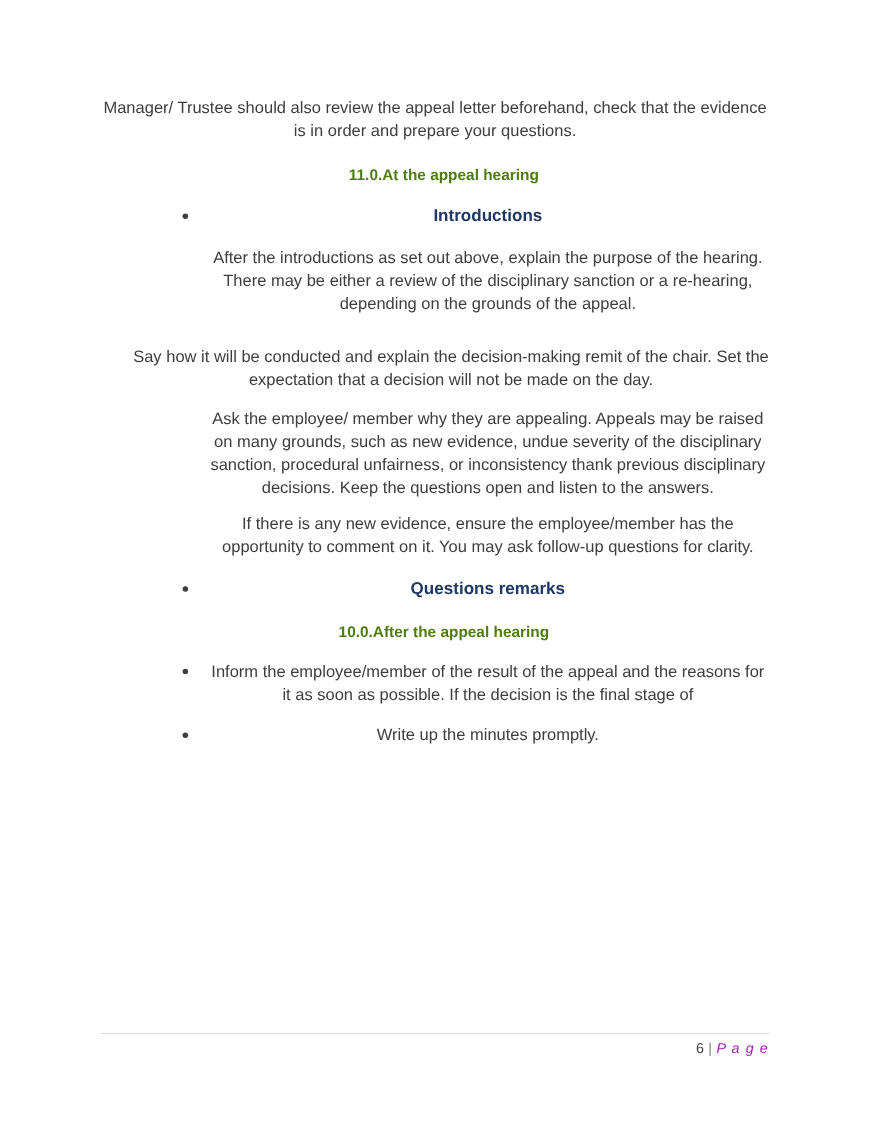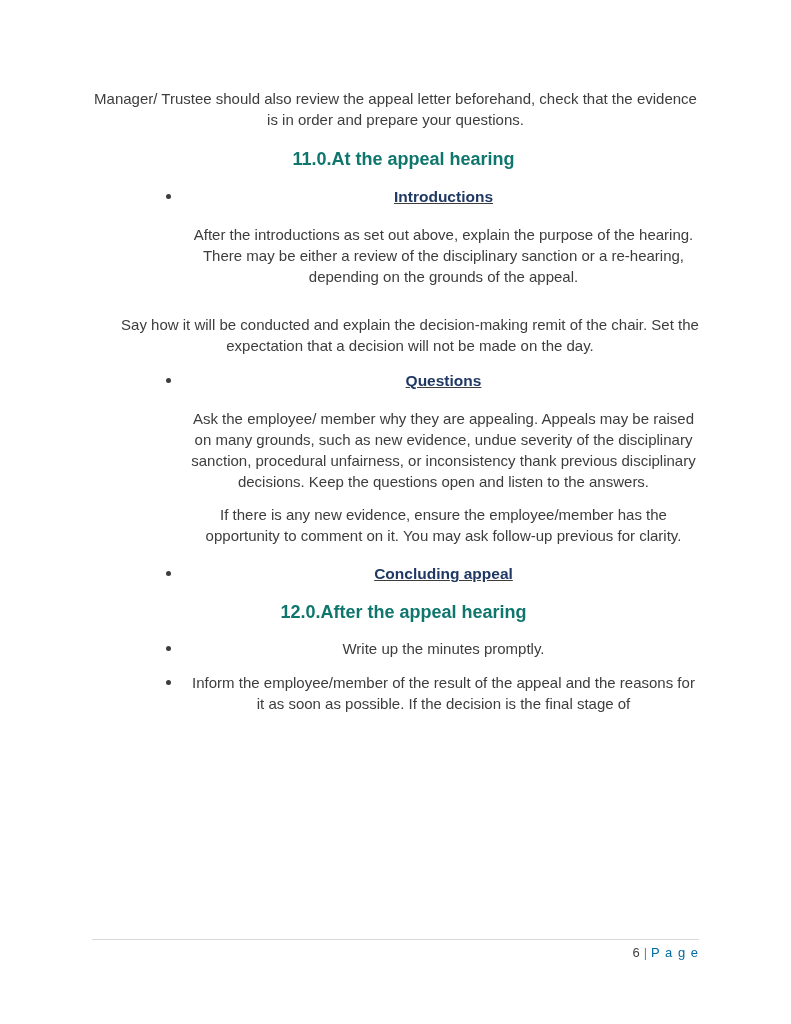--- a/index.html
+++ b/index.html
@@ -16,23 +16,23 @@
   }
   .content {
     position: absolute;
     top: 88px;
     left: 92px;
     width: 607px;
     text-align: center;
   }
   p { margin: 0; }
   .section-heading {
-    font-size: 18px;
+    font-size: 14px;
     font-weight: 700;
-    color: #0f766e;
+    color: #4d7c0f;
     line-height: 22px;
     margin: 0 0 16px 16px;
   }
   .bullet-row {
     position: relative;
     padding-left: 96px;
     margin-bottom: 16px;
   }
   .dot {
     position: absolute;
@@ -48,21 +48,21 @@
     color: #1f3864;
     font-size: 15.5px;
     line-height: 22px;
   }
   .bullet-text { color: #3d3d3d; }
   .indented { margin-left: 96px; }
   .mb13 { margin-bottom: 13px; }
   .mb14 { margin-bottom: 14px; margin-left: 29px; }
   .mb12 { margin-bottom: 12px; }
   .mb15 { margin-bottom: 15px; }
-  .mb16 { margin-bottom: 16px; text-decoration: underline; }
+  .mb16 { margin-bottom: 16px; }
   .mb17 { margin-bottom: 17px; }
   .mb18 { margin-bottom: 18px; }
   .mb21 { margin-bottom: 21px; }
   .mb27 { margin-bottom: 27px; }
   .footer-rule {
     position: absolute;
     left: 92px;
     top: 939px;
     width: 607px;
     height: 1px;
@@ -71,64 +71,60 @@
   .footer-text {
     position: absolute;
     top: 944px;
     right: 92px;
     font-size: 13px;
     line-height: 18px;
     text-align: right;
   }
   .footer-text .num { color: #404040; }
   .footer-text .sep { color: #808080; margin: 0 4px; }
-  .footer-text .plabel { color: #0369a1; letter-spacing: 1px; }
+  .footer-text .plabel { color: #a21caf; letter-spacing: 1px; font-style: italic; }
 </style>
 </head>
 <body>
 
 <div class="page">
   <div class="content">
 
     <p class="mb18">Manager/ Trustee should also review the appeal letter beforehand, check that the evidence is in order and prepare your questions.</p>
 
     <h2 class="section-heading">11.0.At the appeal hearing</h2>
 
     <div class="bullet-row mb16">
       <span class="dot"></span>
       <span class="bullet-heading">Introductions</span>
     </div>
 
     <p class="indented mb27">After the introductions as set out above, explain the purpose of the hearing. There may be either a review of the disciplinary sanction or a re-hearing, depending on the grounds of the appeal.</p>
     <p class="indented mb14">Say how it will be conducted and explain the decision-making remit of the chair. Set the expectation that a decision will not be made on the day.</p>
 
-    <div class="bullet-row mb16">
-      <span class="dot"></span>
-      <span class="bullet-heading">Questions</span>
-    </div>
 
     <p class="indented mb12">Ask the employee/ member  why they are appealing. Appeals may be raised on many grounds, such as new evidence, undue severity of the disciplinary sanction, procedural unfairness, or inconsistency thank previous disciplinary decisions. Keep the questions open and listen to the answers.</p>
-    <p class="indented mb17">If there is any new evidence, ensure the employee/member has the opportunity to comment on it. You may ask follow-up previous for clarity.</p>
+    <p class="indented mb17">If there is any new evidence, ensure the employee/member has the opportunity to comment on it. You may ask follow-up questions for clarity.</p>
 
     <div class="bullet-row mb16">
       <span class="dot"></span>
-      <span class="bullet-heading">Concluding appeal</span>
+      <span class="bullet-heading">Questions remarks</span>
     </div>
 
 
-    <h2 class="section-heading mb15">12.0.After the appeal hearing</h2>
+    <h2 class="section-heading mb15">10.0.After the appeal hearing</h2>
+
+    <div class="bullet-row">
+      <span class="dot"></span>
+      <span class="bullet-text">Inform the employee/member of the result of the appeal and the reasons for it as soon as possible. If the decision is the final stage of</span>
+    </div>
 
     <div class="bullet-row mb13">
       <span class="dot"></span>
       <span class="bullet-text">Write up the minutes promptly.</span>
-    </div>
-
-    <div class="bullet-row">
-      <span class="dot"></span>
-      <span class="bullet-text">Inform the employee/member of the result of the appeal and the reasons for it as soon as possible. If the decision is the final stage of</span>
     </div>
 
   </div>
 
   <div class="footer-rule"></div>
   <div class="footer-text">
     <span class="num">6</span><span class="sep">|</span><span class="plabel">P a g e</span>
   </div>
 </div>
 

